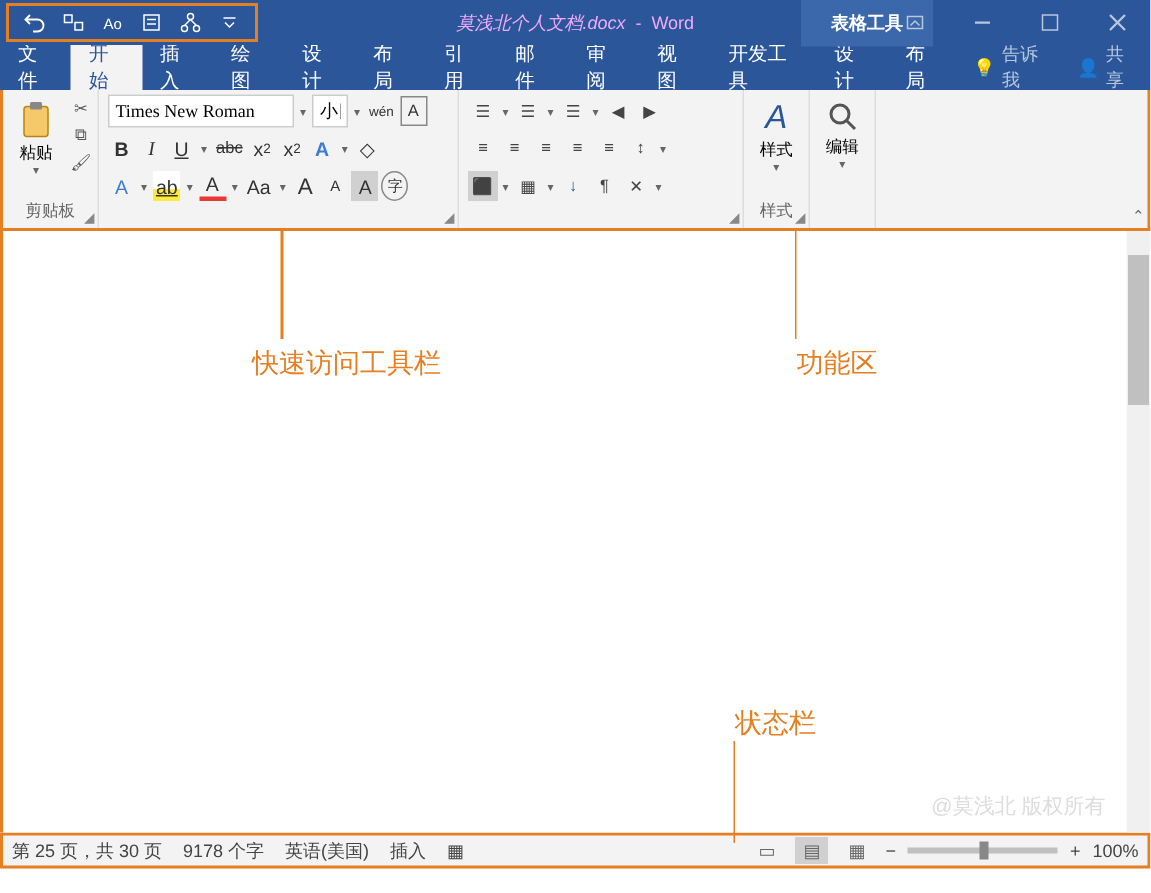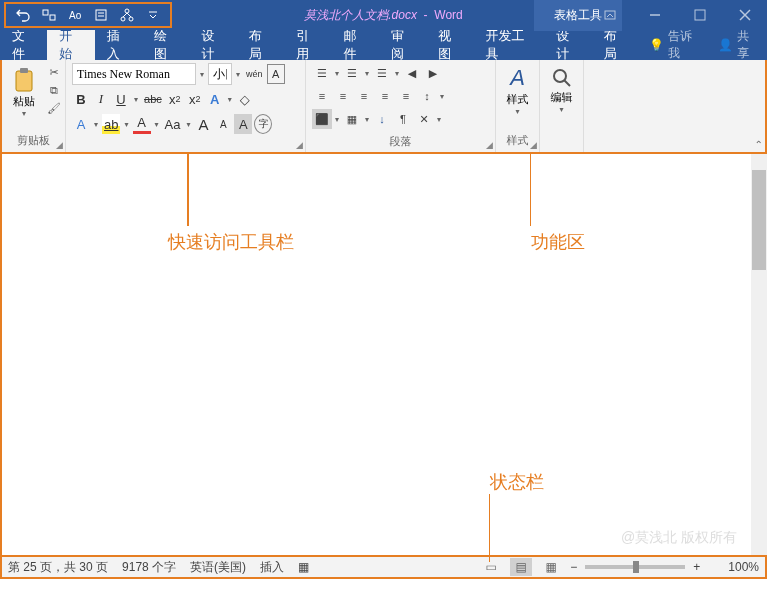--- a/index.html
+++ b/index.html
@@ -3,21 +3,21 @@
 <meta charset="utf-8">
 <style>
 * { margin: 0; padding: 0; box-sizing: border-box; font-family: "Microsoft YaHei", "Segoe UI", sans-serif; }
 body { width: 767px; height: 595px; background: #fff; overflow: hidden; position: relative; }
 
 .titlebar { height: 30px; background: #2b579a; display: flex; align-items: center; color: #fff; font-size: 12px; position: relative; }
 .qat { display: flex; align-items: center; gap: 4px; padding: 2px 6px; border: 2px solid #e67e22; margin-left: 4px; height: 26px; }
 .qat-btn { width: 22px; height: 22px; display: flex; align-items: center; justify-content: center; cursor: pointer; color: #fff; }
 .title-text { position: absolute; left: 50%; transform: translateX(-50%); color: #f0abfc; font-size: 12px; white-space: nowrap; }
 .title-italic { font-style: italic; }
-.tool-tab { position: absolute; right: 145px; background: #3b67ab; padding: 7px 20px; color: #fff; font-size: 12px; }
+.tool-tab { position: absolute; right: 145px; background: #3b67ab; padding: 7px 20px; color: #fff; font-size: 12px; font-weight: bold; }
 .win-controls { position: absolute; right: 0; display: flex; }
 .win-btn { width: 45px; height: 30px; display: flex; align-items: center; justify-content: center; color: #b8c7de; cursor: pointer; }
 
 .menubar { height: 30px; background: #2b579a; display: flex; align-items: stretch; }
 .menu-item { padding: 0 12px; display: flex; align-items: center; color: #fff; font-size: 13px; cursor: pointer; }
 .menu-item.active { background: #f3f3f3; color: #2b579a; }
 .tell-me { display: flex; align-items: center; gap: 4px; color: #b8c7de; font-size: 12px; padding: 0 10px; cursor: pointer; }
 .share { display: flex; align-items: center; gap: 4px; color: #b8c7de; font-size: 12px; padding: 0 10px; cursor: pointer; margin-left: auto; }
 
 .ribbon { height: 94px; background: #f3f3f3; border: 2px solid #e67e22; border-top: none; display: flex; position: relative; }
@@ -70,21 +70,21 @@
 .scroll-thumb { position: absolute; top: 16px; width: 14px; left: 1px; height: 100px; background: #c0c0c0; }
 .watermark { position: absolute; right: 30px; bottom: 8px; font-size: 14px; color: #ddd; }
 
 .statusbar { height: 24px; background: #f3f3f3; border: 2px solid #e67e22; display: flex; align-items: center; font-size: 12px; color: #444; padding: 0 6px; gap: 14px; }
 .status-item { cursor: pointer; }
 .status-right { margin-left: auto; display: flex; align-items: center; gap: 8px; }
 .view-btn { width: 22px; height: 18px; display: flex; align-items: center; justify-content: center; cursor: pointer; color: #666; }
 .view-btn.active { background: #d0d0d0; }
 .zoom-slider { width: 100px; height: 4px; background: #c0c0c0; position: relative; cursor: pointer; }
 .zoom-handle { position: absolute; left: 48px; top: -4px; width: 6px; height: 12px; background: #888; }
-.zoom-pct { font-size: 12px; cursor: pointer; margin-left: 20px; }
+.zoom-pct { font-size: 12px; cursor: pointer; }
 
 svg { display: block; }
 </style>
 </head>
 <body>
 
 <div class="titlebar">
   <div class="qat">
     <div class="qat-btn">
         <svg width="16" height="16" viewBox="0 0 16 16">
@@ -268,21 +268,20 @@
     <div class="para-row">
       <div class="para-btn" style="background:#d0d0d0;">⬛</div>
         <span class="dd-caret">▾</span>
       <div class="para-btn">▦</div>
         <span class="dd-caret">▾</span>
       <div class="para-btn" style="color:#2b579a;">↓</div>
       <div class="para-btn">¶</div>
       <div class="para-btn">✕</div>
         <span class="dd-caret">▾</span>
     </div>
-    <div class="group-label">段落</div>
     <div class="group-launcher">◢</div>
   </div>
 
   <div class="group style-group">
     <div class="style-icon">
       <span style="font-size:22px;">A</span>
     </div>
     <div style="font-size:11px;cursor:pointer;">样式</div>
     <span class="dd-caret">▾</span>
     <div class="group-label">样式</div>

